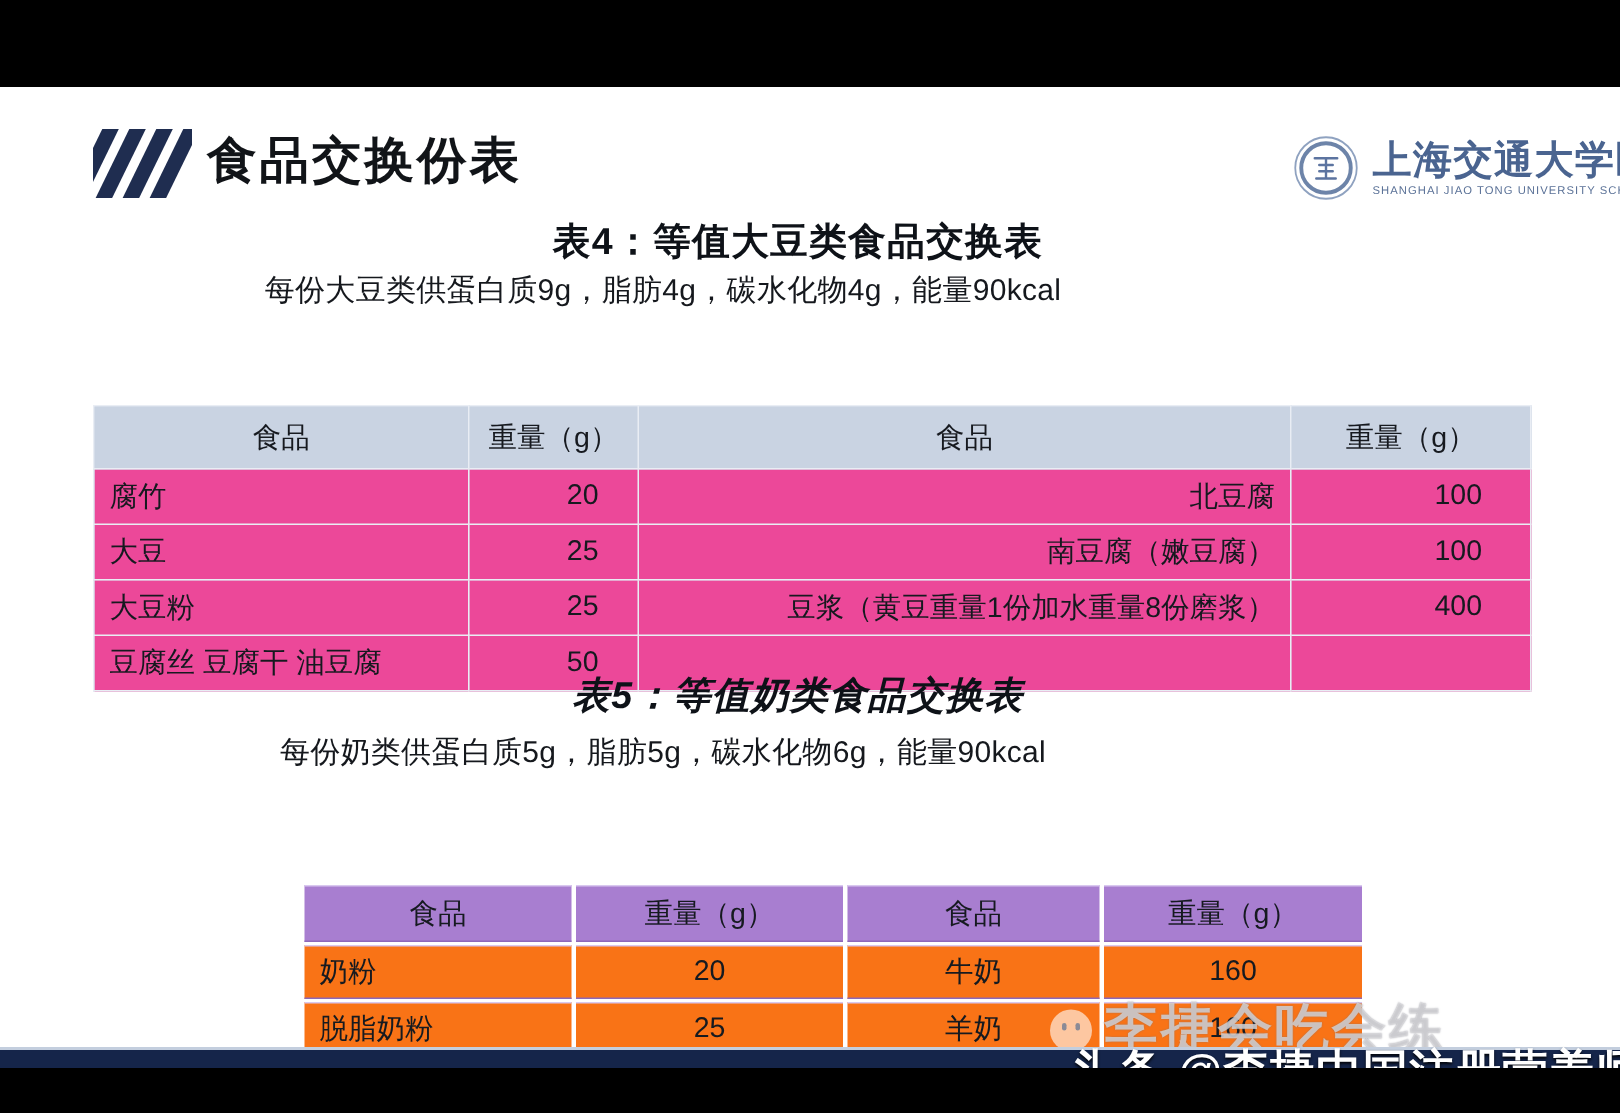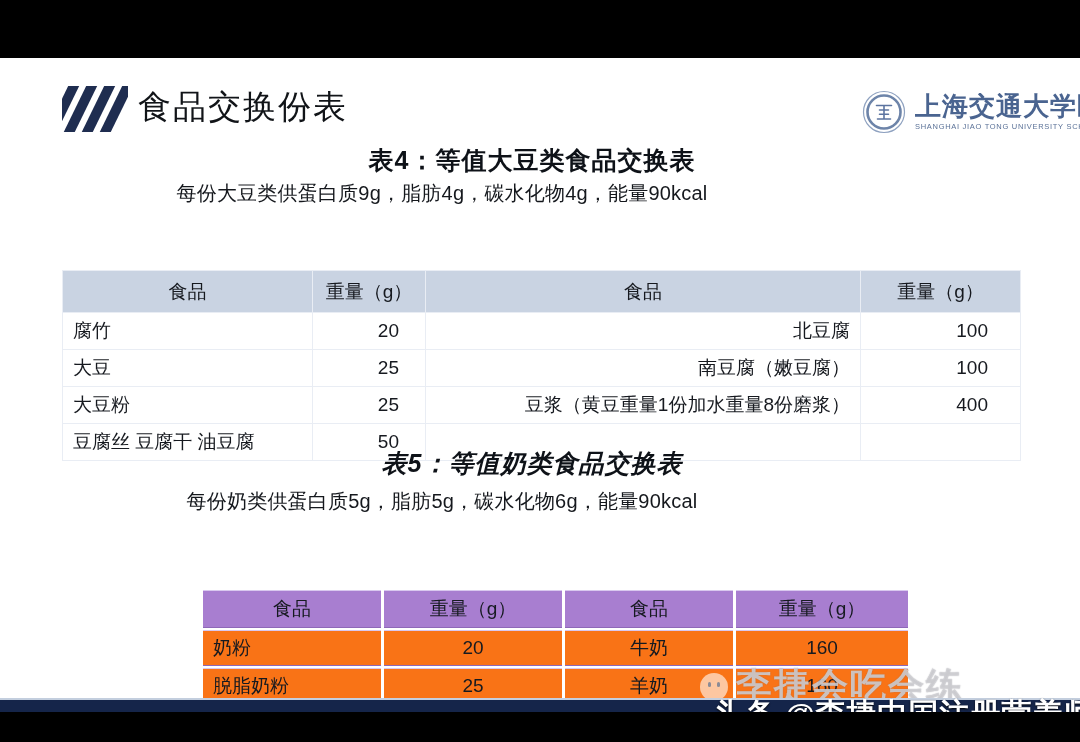--- a/index.html
+++ b/index.html
@@ -36,21 +36,21 @@
     position: absolute; top: -6px; width: 11px; height: 62px;
     background: #1f2d50; transform: skewX(-26deg);
   }
   .stripes i:nth-child(1) { left: -6px; }
   .stripes i:nth-child(2) { left: 12px; }
   .stripes i:nth-child(3) { left: 30px; }
   .stripes i:nth-child(4) { left: 48px; }
 
   .slide-title {
     position: absolute; left: 138px; top: 0px;
-    font-size: 33px; font-weight: normal; color: #111418;
+    font-size: 33px; font-weight: bold; color: #111418;
     letter-spacing: 2px; line-height: 46px;
     white-space: nowrap;
   }
 
   
   .logo { position: absolute; left: 862px; top: 4px; height: 48px; display: flex; align-items: center; gap: 9px; }
   .logo-seal { width: 44px; height: 44px; flex: 0 0 44px; position: relative; }
   .logo-text { display: flex; flex-direction: column; justify-content: center; overflow: hidden; width: 215px; }
   .logo-cn {
     font-family: "Liberation Serif", "DejaVu Serif", serif;
@@ -79,21 +79,21 @@
     table-layout: fixed;
     background: #b9c6dc;
   }
   .tbl-soy td, .tbl-soy th {
     border: 1px solid #e9edf4;
     height: 37px; font-weight: normal;
     font-size: 19px; color: #16191f;
     padding: 0 10px;
   }
   .tbl-soy thead th { background: #c9d3e2; text-align: center; height: 42px; }
-  .tbl-soy tbody td { background: #ffffff; }
+  .tbl-soy tbody td { background: #ec4899; }
   .soy-c1 { width: 250px; text-align: left; }
   .soy-c2 { width: 113px; text-align: right; padding-right: 26px !important; }
   .soy-c3 { width: 435px; text-align: right; }
   .soy-c4 { width: 160px; text-align: right; padding-right: 32px !important; }
   .tbl-soy thead .soy-c2, .tbl-soy thead .soy-c4 { text-align: center; padding-right: 10px !important; }
 
   
   .tbl-milk {
     position: absolute; left: 200px; top: 530px;
     width: 706px; border-collapse: separate; border-spacing: 3px 2px;

